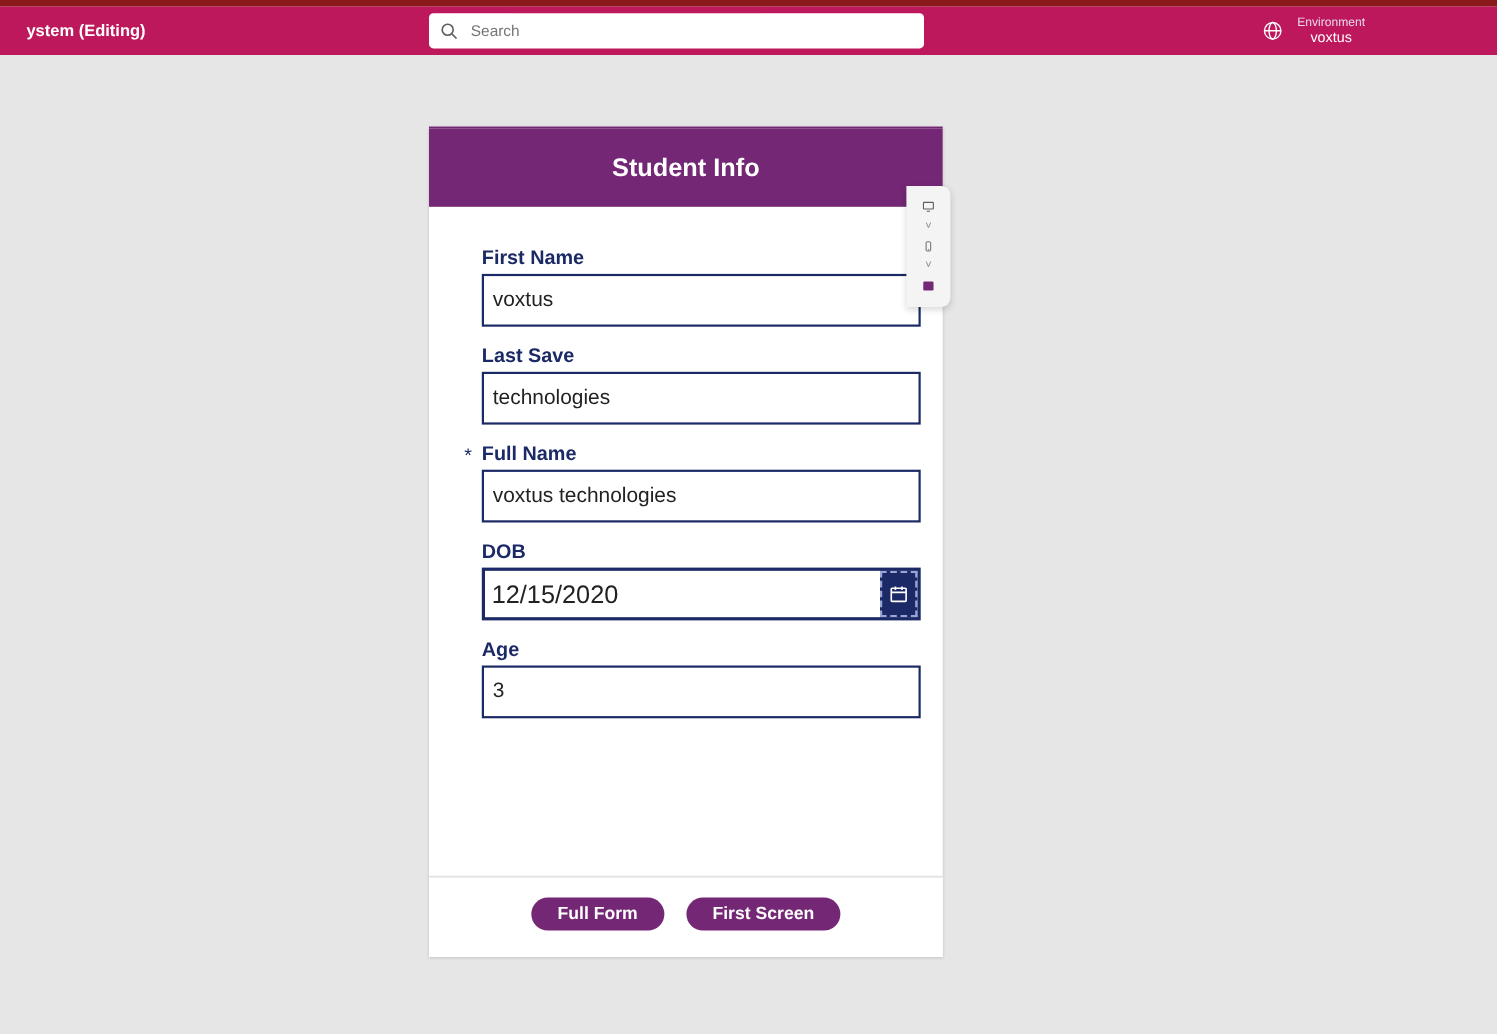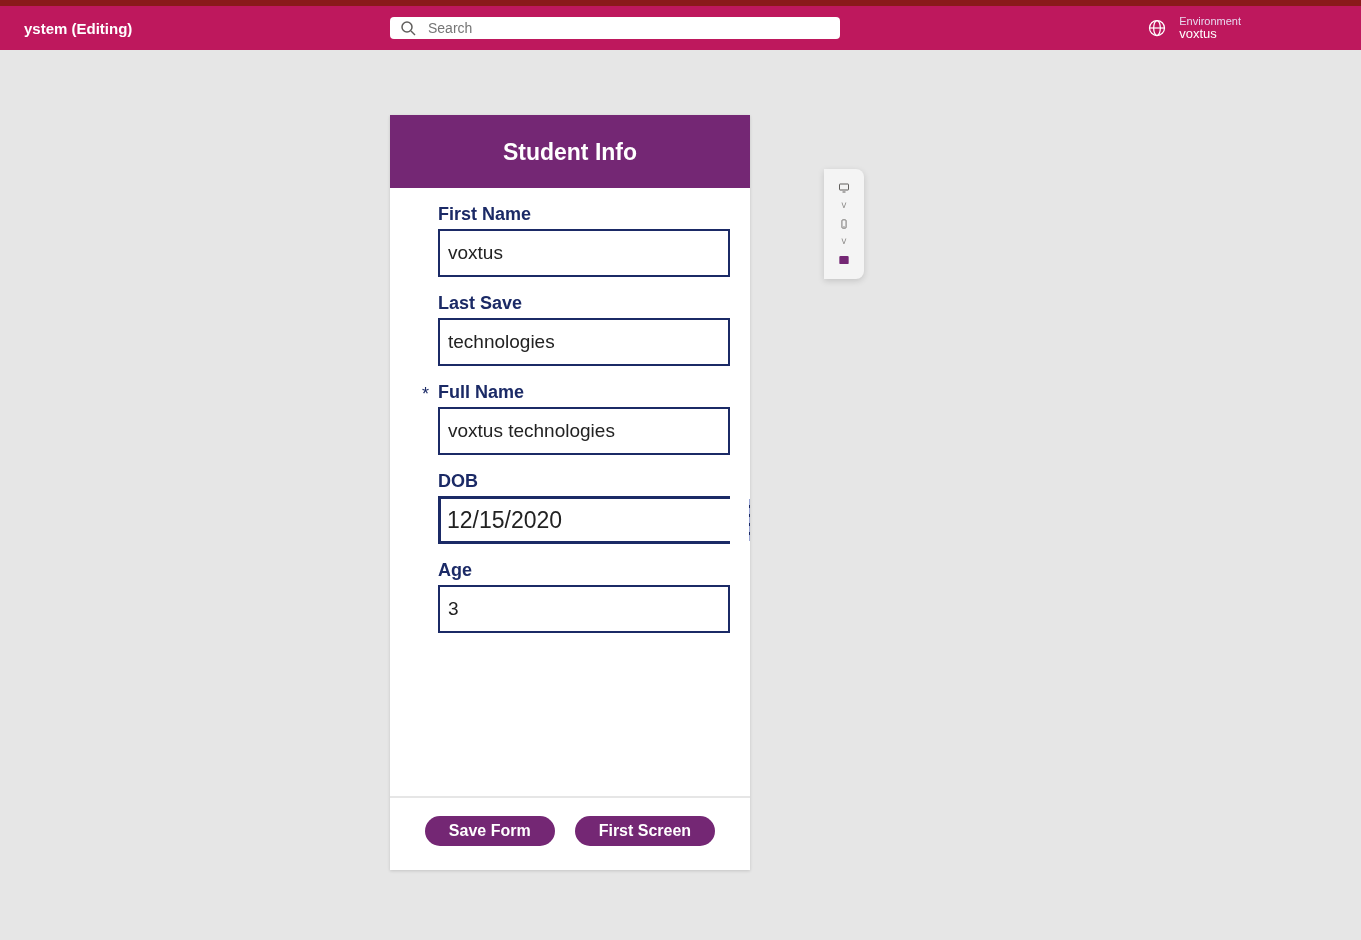--- a/index.html
+++ b/index.html
@@ -29,21 +29,21 @@
     font-size: 15px;
     font-weight: 600;
     margin-left: 0;
     padding-left: 4px;
     white-space: nowrap;
   }
   .search-wrap {
     position: absolute;
     left: 390px;
     width: 450px;
-    height: 22px;
+    height: 32px;
     background: #fff;
     border-radius: 4px;
     display: flex;
     align-items: center;
     padding: 0 10px;
   }
   .search-wrap .icon {
     width: 16px; height: 16px;
     color: #605e5c;
     flex-shrink: 0;
@@ -56,20 +56,21 @@
     padding-left: 12px;
     color: #323130;
     background: transparent;
   }
   .env-block {
     position: absolute;
     right: 120px;
     display: flex;
     align-items: center;
     gap: 12px;
+    text-align: center;
   }
   .env-icon {
     width: 20px; height: 20px;
     color: #fff;
   }
   .env-text {
     display: flex;
     flex-direction: column;
     line-height: 1.1;
   }
@@ -81,27 +82,28 @@
     position: relative;
     width: 100%;
     height: calc(100% - 50px);
   }
 
   
   .form-card {
     position: absolute;
     left: 390px;
     top: 65px;
-    width: 360px;
+    width: 467px;
     height: 755px;
     background: #fff;
     box-shadow: 0 1px 3px rgba(0,0,0,0.15);
     border-top: 2px solid #742774;
     display: flex;
     flex-direction: column;
+    gap: 20px;
   }
   .form-header {
     background: #742774;
     color: #fff;
     text-align: center;
     font-weight: 700;
     font-size: 23px;
     padding: 22px 10px;
   }
   .form-body {
@@ -293,21 +295,21 @@
       </div>
 
       <div class="field" style="margin-top:2px;">
         <label class="field-label">Age</label>
         <div class="readonly-box">3</div>
       </div>
 
     </div>
 
     <div class="form-footer">
-      <button class="pill-btn">Save Form</button>
+      <button class="pill-btn">Full Form</button>
       <button class="pill-btn">First Screen</button>
     </div>
   </div>
 
   <div class="device-panel">
     <div class="device-item">
       <svg viewBox="0 0 24 24" width="16" height="12" fill="none" stroke="currentColor" stroke-width="2">
         <rect x="3" y="4" width="18" height="12" rx="1"></rect>
         <line x1="9" y1="20" x2="15" y2="20"></line>
       </svg>

